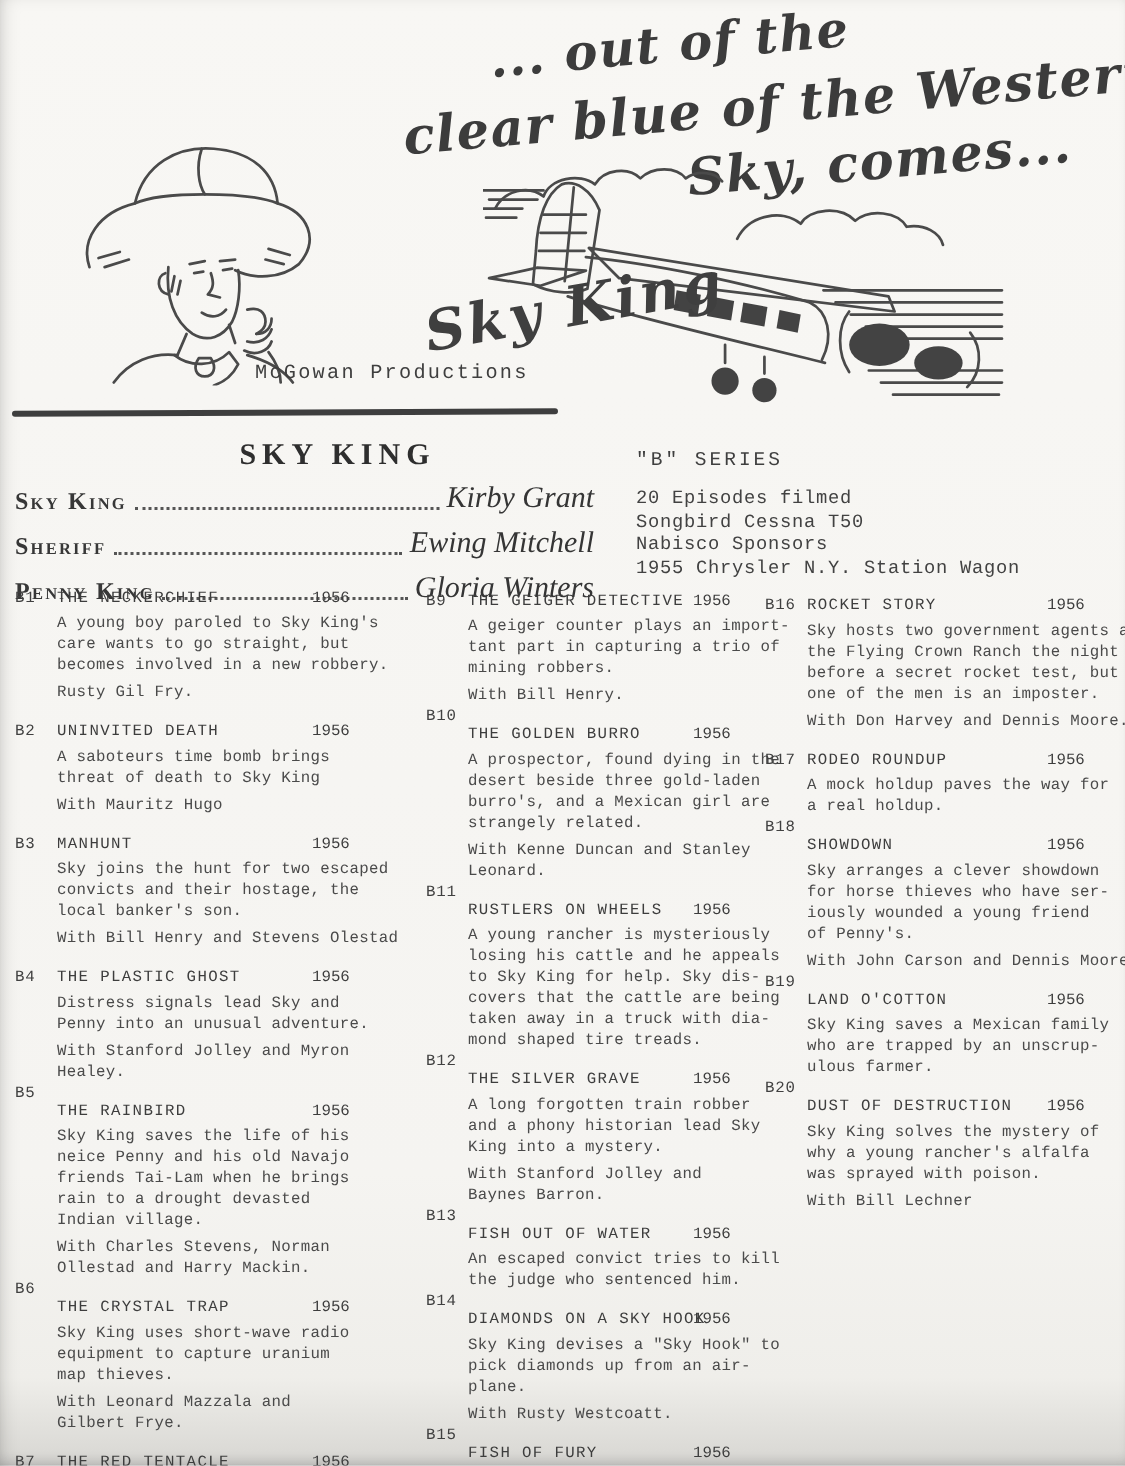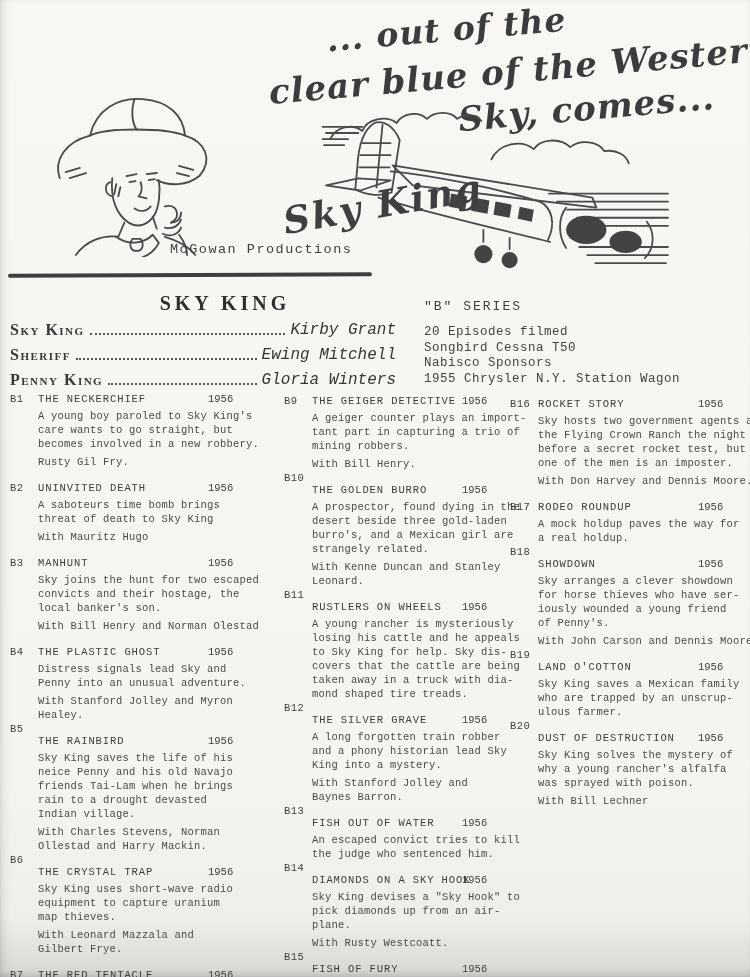--- a/index.html
+++ b/index.html
@@ -27,21 +27,21 @@
     border-radius:2px; transform:rotate(-0.25deg); }
   
   .main-title { position:absolute; left:60px; top:292px; width:330px; text-align:center;
     font-family:"Liberation Serif","DejaVu Serif",serif; font-weight:bold; font-size:20px;
     letter-spacing:4px; color:#2e2e2e; }
   .cast { position:absolute; left:10px; top:321px; width:386px;
     font-family:"Liberation Serif","DejaVu Serif",serif; }
   .cast-row { display:flex; align-items:flex-end; margin-bottom:7px; }
   .cast-role { font-variant:small-caps; font-weight:bold; font-size:16px; letter-spacing:1.5px; color:#373737; }
   .leader { flex:1; border-bottom:2px dotted #555; margin:0 5px 4px 5px; height:1px; }
-  .cast-actor { font-style:italic; font-size:16px; color:#353535; white-space:nowrap;font-family:Liberation Mono, monospace; }
+  .cast-actor { font-style:italic; font-size:20px; color:#353535; white-space:nowrap; }
   
   .series { position:absolute; left:424px; top:299px; }
   .series-label { font-size:13px; letter-spacing:2px; color:#3f3f3f; }
   .series-lines { margin-top:11px; font-size:12.5px; line-height:15.5px; letter-spacing:0.5px;
     white-space:pre; color:#424242; }
   
   .colwrap { position:absolute; top:392px; }
   .c1 { left:10px;  width:266px; --year-left:170px; }
   .c2 { left:284px; width:240px; --year-left:150px; top:394px; }
   .c3 { left:510px; width:240px; --year-left:160px; top:397px; }
@@ -168,21 +168,21 @@
         <div class="epdesc">A saboteurs time bomb brings
 threat of death to Sky King</div>
         <div class="epwith">With Mauritz Hugo</div>
       </div>
       <div class="ep">
         <span class="epnum">B3</span>
         <div class="ephead"><span class="eptitle">MANHUNT</span><span class="epyear">1956</span></div>
         <div class="epdesc">Sky joins the hunt for two escaped
 convicts and their hostage, the
 local banker's son.</div>
-        <div class="epwith">With Bill Henry and Norman Olestad</div>
+        <div class="epwith">With Bill Henry and Stevens Olestad</div>
       </div>
       <div class="ep">
         <span class="epnum">B4</span>
         <div class="ephead"><span class="eptitle">THE PLASTIC GHOST</span><span class="epyear">1956</span></div>
         <div class="epdesc">Distress signals lead Sky and
 Penny into an unusual adventure.</div>
         <div class="epwith">With Stanford Jolley and Myron
 Healey.</div>
       </div>
       <div class="ep raised">

